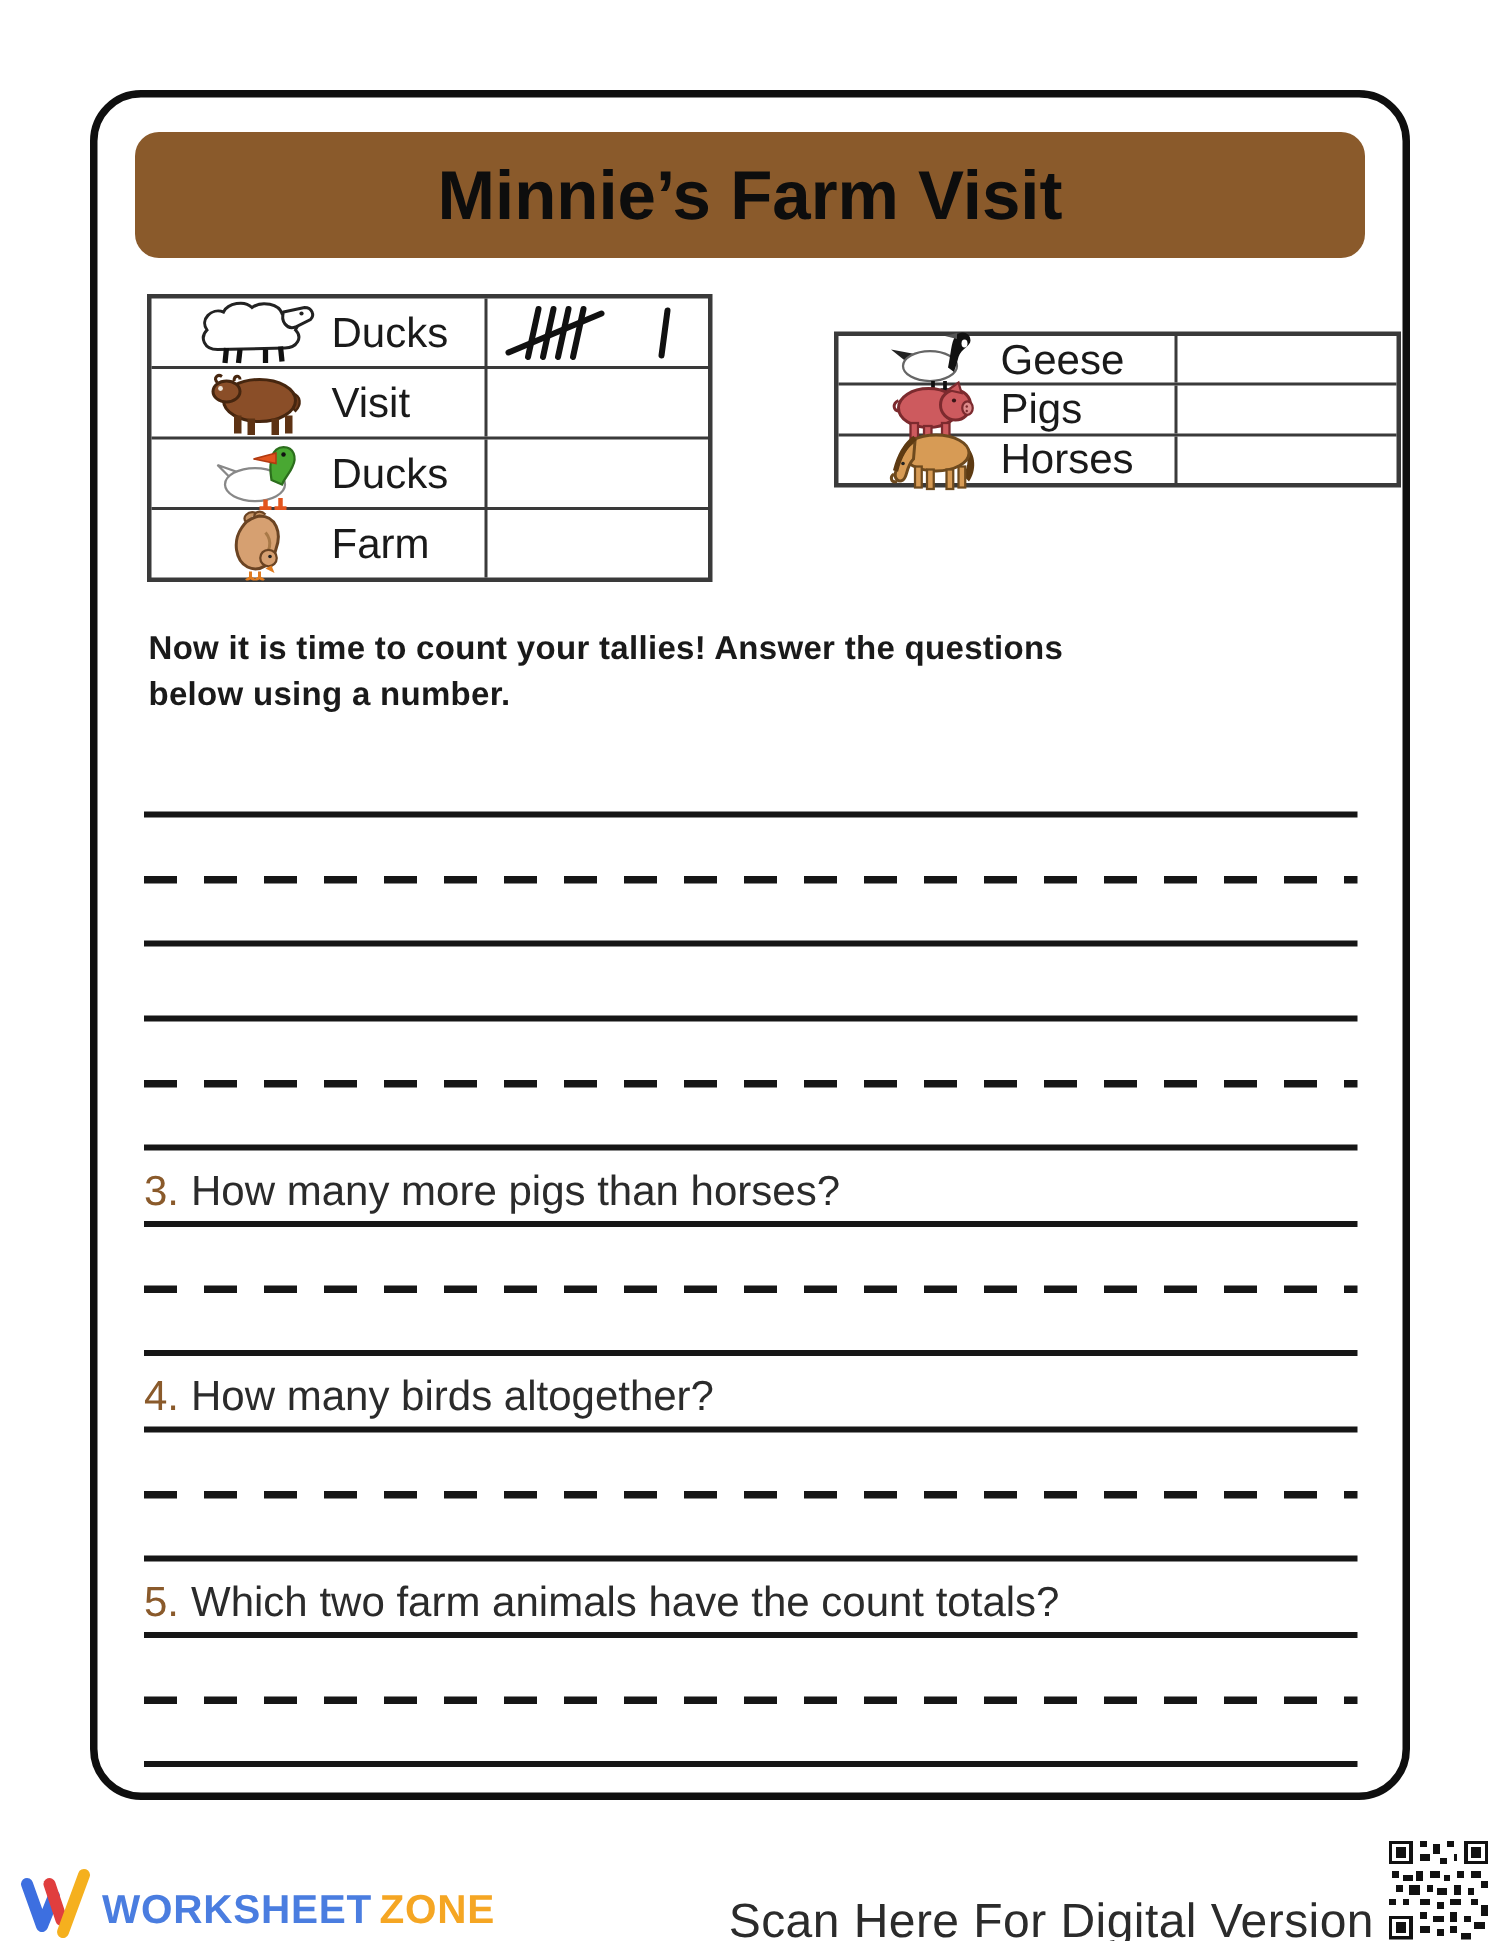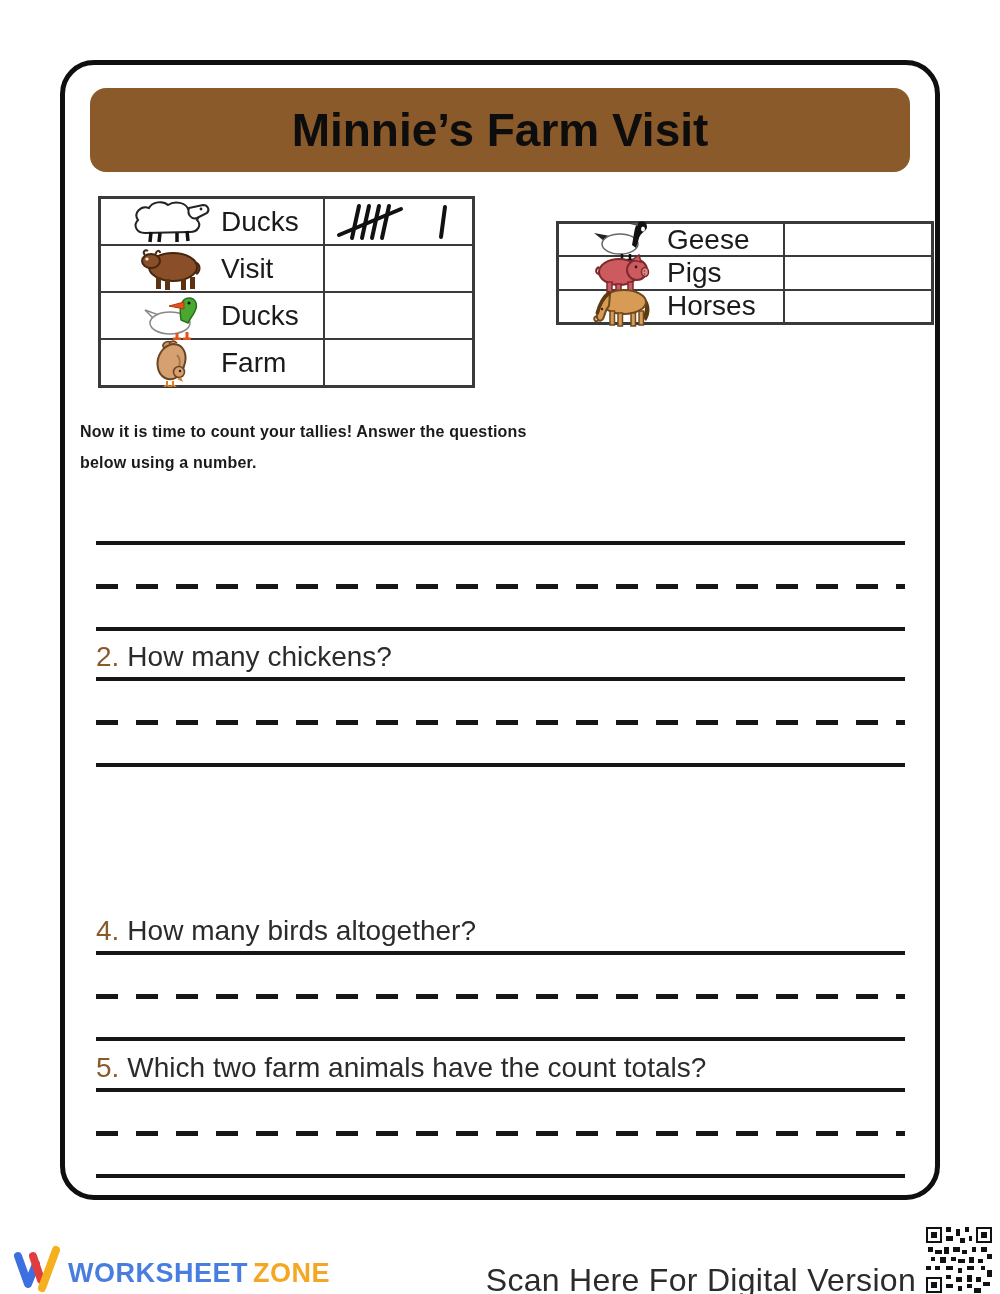--- a/index.html
+++ b/index.html
@@ -23,21 +23,21 @@
   .table-left .cell-animal{width:222px;}
   .table-right .cell-animal{width:224px;}
   .icon-box{display:flex;align-items:center;justify-content:center;overflow:visible;}
   .table-left .icon-box{width:84px;margin-left:28px;}
   .table-right .icon-box{width:74px;margin-left:26px;}
   .animal-label{font-size:28px;color:#1a1a1a;margin-left:8px;white-space:nowrap;}
   .cell-tally{flex:1;border-left:2px solid #3a3a3a;position:relative;}
   .tally-svg{position:absolute;left:8px;top:3px;}
 
   
-  .instruction{position:absolute;left:80px;top:416px;font-size:16px;font-weight:bold;
+  .instruction{position:absolute;left:99px;top:416px;font-size:22px;font-weight:bold;
                color:#1a1a1a;line-height:31px;letter-spacing:0.2px;}
 
   
   .qblock{position:absolute;left:96px;width:809px;height:130px;}
   .qtext{position:absolute;left:0;top:0;font-size:28px;color:#2b2b2b;white-space:nowrap;}
   .qnum{color:#8a5a2b;margin-right:8px;}
   .solidline{position:absolute;left:0;width:809px;height:4px;background:#161616;}
   .l1{top:36px;}
   .l2{top:122px;}
   .dashline{position:absolute;left:0;top:79px;width:809px;height:5px;
@@ -212,21 +212,26 @@
     <div>Now it is time to count your tallies! Answer the questions</div>
     <div>below using a number.</div>
   </div>
 
   <div class="qblock" style="top:505px;">
     <div class="solidline l1"></div>
     <div class="dashline"></div>
     <div class="solidline l2"></div>
   </div>
   <div class="qblock" style="top:641px;">
-    <div class="qtext"><span class="qnum">2.</span><span>How many chickens?</span></div>
+    <div class="solidline l1"></div>
+    <div class="dashline"></div>
+    <div class="solidline l2"></div>
+  </div>
+  <div class="qblock" style="top:778px;">
+    <div class="qtext"><span class="qnum">3.</span><span>How many more pigs than horses?</span></div>
     <div class="solidline l1"></div>
     <div class="dashline"></div>
     <div class="solidline l2"></div>
   </div>
   <div class="qblock" style="top:915px;">
     <div class="qtext"><span class="qnum">4.</span><span>How many birds altogether?</span></div>
     <div class="solidline l1"></div>
     <div class="dashline"></div>
     <div class="solidline l2"></div>
   </div>

